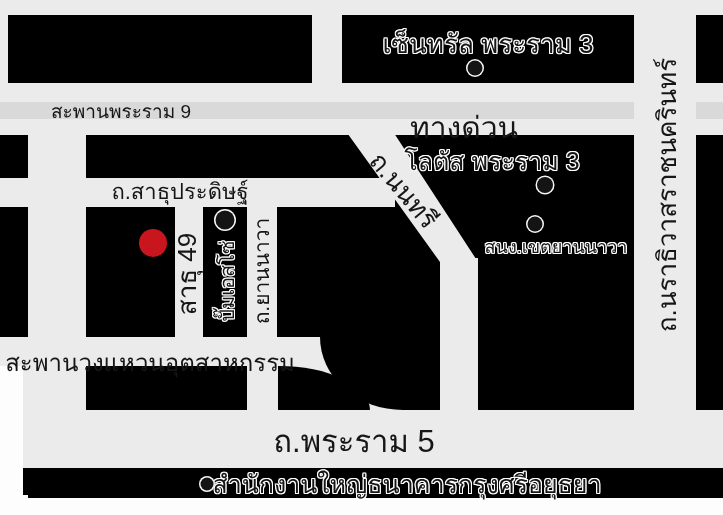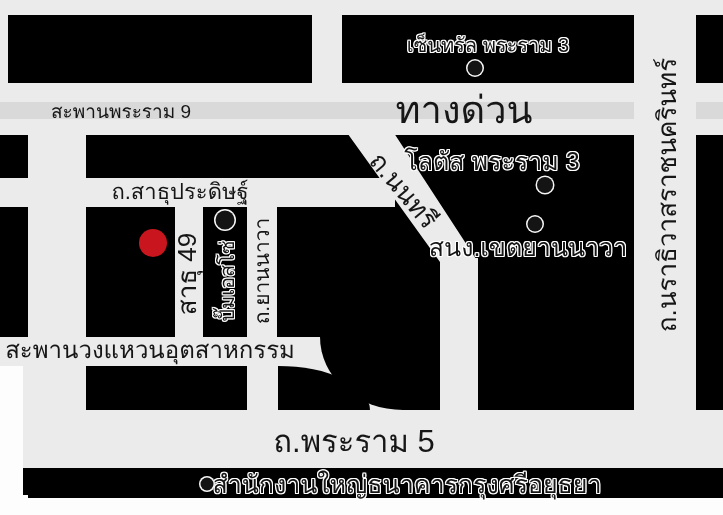--- a/index.html
+++ b/index.html
@@ -40,31 +40,31 @@
 
   
   .lbl{position:absolute;color:#161616;white-space:nowrap;line-height:1.15;
        transform:translate(-50%,-50%);}
   .outlined{
     text-shadow:-1px -1px 0 #fff,0 -1px 0 #fff,1px -1px 0 #fff,
                 -1px 0 0 #fff,1px 0 0 #fff,
                 -1px 1px 0 #fff,0 1px 0 #fff,1px 1px 0 #fff;}
   .rot-ccw{transform:translate(-50%,-50%) rotate(-90deg);}
   .l-rama9{left:121px;top:112px;font-size:19px;}
-  .l-expy{left:464px;top:111px;font-size:38px;}
-  .l-central{left:488px;top:45px;font-size:20px;}
+  .l-expy{left:464px;top:128px;font-size:30px;}
+  .l-central{left:488px;top:45px;font-size:26px;}
   .l-nara{left:668px;top:195px;font-size:26px;}
   .l-lotus{left:492px;top:161px;font-size:25px;}
   .l-nonsee{left:403px;top:191px;font-size:26px;transform:translate(-50%,-50%) rotate(50deg);}
   .l-sathupradit{left:180px;top:192px;font-size:22px;}
-  .l-district{left:528px;top:247px;font-size:25px;}
+  .l-district{left:556px;top:247px;font-size:18px;}
   .l-sathu49{left:188px;top:274px;font-size:26px;}
   .l-esso{left:227px;top:281px;font-size:20px;transform:translate(-50%,-50%) rotate(-90deg);}
   .l-yannawa{left:262px;top:271px;font-size:21px;}
-  .l-ring{left:150px;top:350px;font-size:24px;}
+  .l-ring{left:150px;top:363px;font-size:24px;}
   .l-rama3{left:354px;top:442px;font-size:31px;}
   .l-bank{left:407px;top:484px;font-size:25px;}
 
   
   .dot{position:absolute;border-radius:50%;background:#141414;
        box-shadow:0 0 0 1.5px #f7f7f7;transform:translate(-50%,-50%);}
   .d-central{left:475px;top:68px;width:15px;height:15px;}
   .d-lotus{left:545px;top:185px;width:16px;height:16px;}
   .d-district{left:535px;top:224px;width:15px;height:15px;}
   .d-esso{left:225px;top:220px;width:19px;height:19px;}

